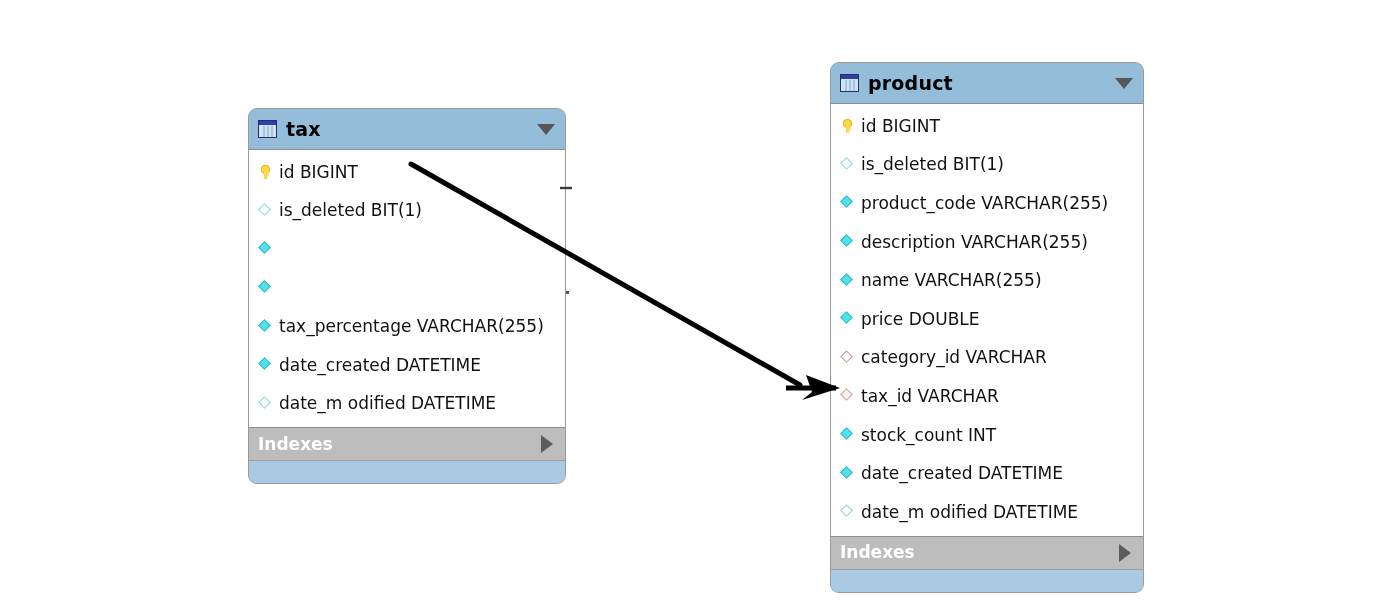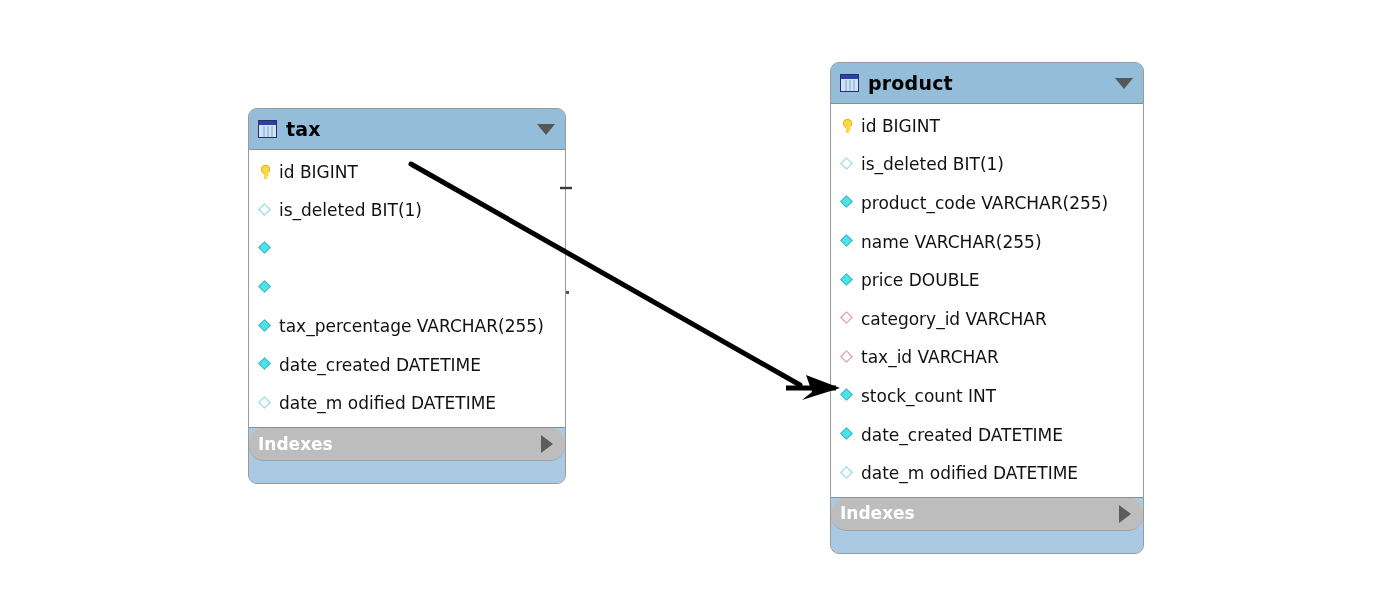--- a/index.html
+++ b/index.html
@@ -144,21 +144,20 @@
   }
 
   .entity-indexes {
     height: 33px;
     background: #bdbdbd;
     display: flex;
     align-items: center;
     padding: 0 12px 0 9px;
     box-sizing: border-box;
     border-bottom: 1px solid #9f9f9f;
-    border-radius: 15px;
   }
   .indexes-label {
     font-weight: bold;
     font-size: 17px;
     color: #ffffff;
     line-height: 1;
   }
   .indexes-caret {
     margin-left: auto;
     width: 0;
@@ -272,20 +271,24 @@
       <div class="col-row">
         <span class="col-icon icon-diamond dia-hollow"></span>
         <span class="col-text">is_deleted BIT(1)</span>
       </div>
 
       <div class="col-row">
         <span class="col-icon icon-diamond dia-solid"></span>
         <span class="col-text">product_code VARCHAR(255)</span>
       </div>
 
+      <div class="col-row">
+        <span class="col-icon icon-diamond dia-solid"></span>
+        <span class="col-text">description VARCHAR(255)</span>
+      </div>
 
       <div class="col-row">
         <span class="col-icon icon-diamond dia-solid"></span>
         <span class="col-text">name VARCHAR(255)</span>
       </div>
 
       <div class="col-row">
         <span class="col-icon icon-diamond dia-solid"></span>
         <span class="col-text">price DOUBLE</span>
       </div>

